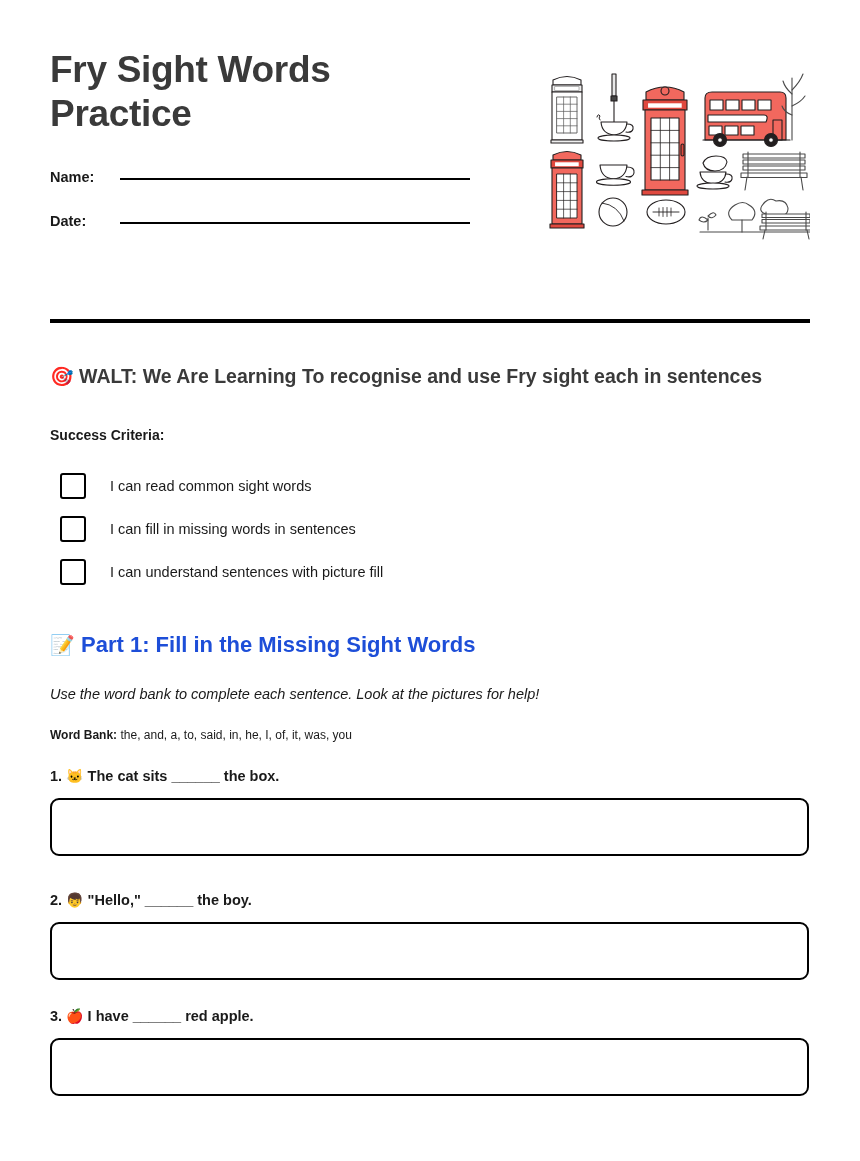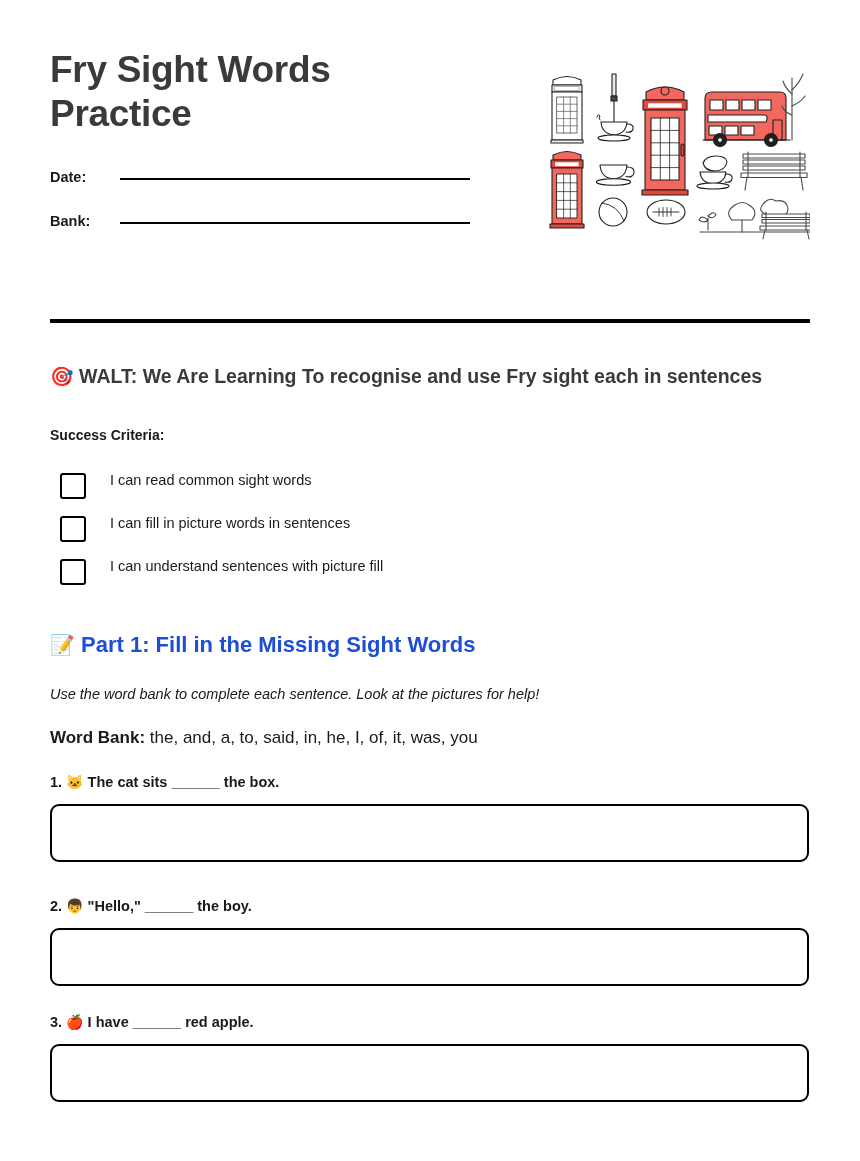--- a/index.html
+++ b/index.html
@@ -85,21 +85,21 @@
 
   .sc-title {
     font-size: 14px;
     font-weight: bold;
     margin: 34px 0 0 0;
     color: #1a1a1a;
   }
   .sc-list { margin: 30px 0 0 0; padding: 0; list-style: none; }
   .sc-item {
     display: flex;
-    align-items: flex-start;
+    align-items: center;
     margin-bottom: 17px;
     height: 26px;
   }
   .checkbox {
     width: 26px; height: 26px;
     flex: 0 0 26px;
     border: 2px solid #000;
     border-radius: 3px;
     background: #fff;
     margin-left: 10px;
@@ -120,21 +120,21 @@
     line-height: 1.3;
   }
   .part-heading .emoji { font-size: 20px; }
   .instructions {
     font-size: 14.5px;
     font-style: italic;
     color: #1a1a1a;
     margin: 26px 0 0 0;
   }
   .word-bank {
-    font-size: 17px;
+    font-size: 12px;
     margin: 26px 0 0 0;
     color: #1a1a1a;
   }
   .word-bank b { font-weight: bold; }
 
   
   .question-block { margin-top: 26px; }
   .question-text {
     font-size: 14.5px;
     font-weight: bold;
@@ -155,26 +155,26 @@
 </head>
 <body>
 
 <div class="page">
 
   <div class="header">
     <div class="header-left">
       <h1 class="doc-title">Fry Sight Words Practice</h1>
 
       <div class="field-row">
-        <span class="field-label">Date:</span>
+        <span class="field-label">Name:</span>
         <span class="field-line"></span>
       </div>
 
       <div class="field-row">
-        <span class="field-label">Bank:</span>
+        <span class="field-label">Date:</span>
         <span class="field-line"></span>
       </div>
     </div>
 
     <div class="illustration">
       <svg viewBox="0 0 270 180" xmlns="http://www.w3.org/2000/svg">
         <g fill="none" stroke="#231f20" stroke-width="1.1" stroke-linejoin="round" stroke-linecap="round">
 
           <g>
             <path d="M13 20 q14 -7 28 0 l0 5 -28 0 z" fill="#fff"></path>
@@ -344,21 +344,21 @@
 
   <p class="sc-title">Success Criteria:</p>
 
   <ul class="sc-list">
     <li class="sc-item">
       <span class="checkbox"></span>
       <span class="sc-label">I can read common sight words</span>
     </li>
     <li class="sc-item">
       <span class="checkbox"></span>
-      <span class="sc-label">I can fill in picture words in sentences</span>
+      <span class="sc-label">I can fill in missing words in sentences</span>
     </li>
     <li class="sc-item">
       <span class="checkbox"></span>
       <span class="sc-label">I can understand sentences with picture fill</span>
     </li>
   </ul>
 
   <h2 class="part-heading">
     <span class="emoji">📝</span>
     <span>Part 1: Fill in the Missing Sight Words</span>

